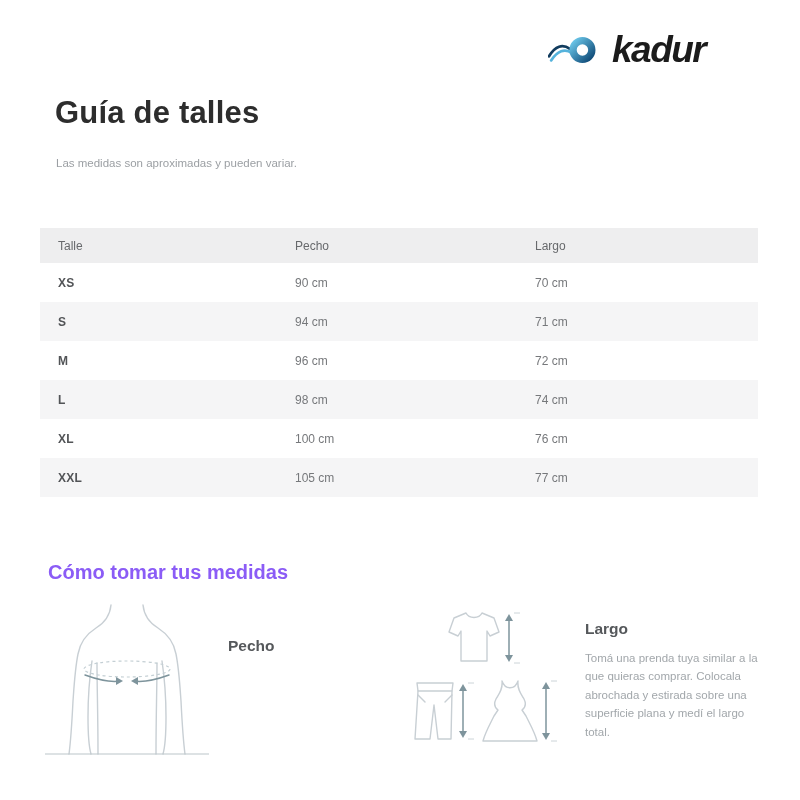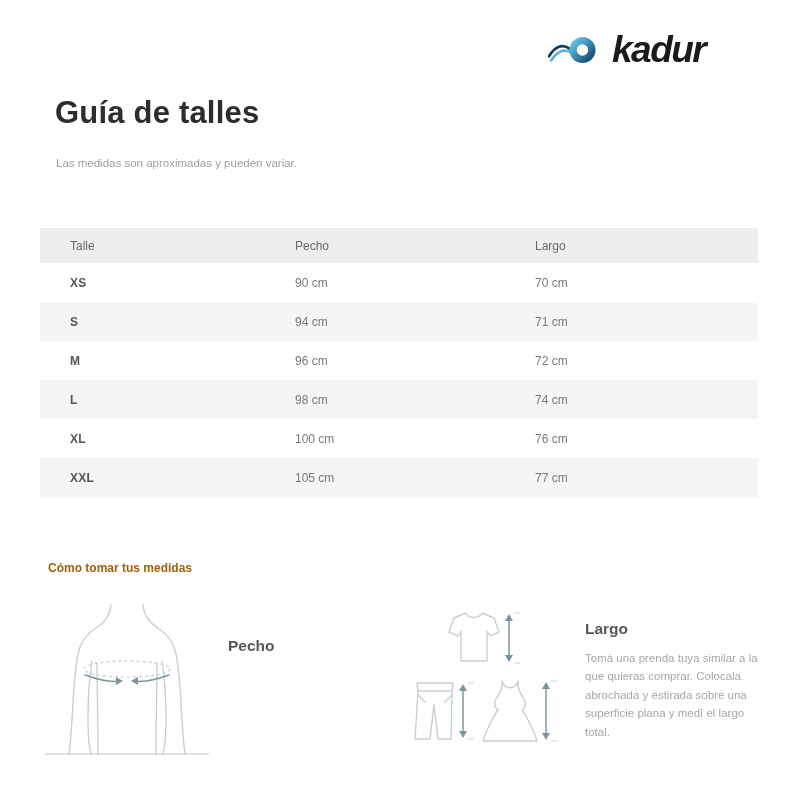--- a/index.html
+++ b/index.html
@@ -35,28 +35,28 @@
   .size-table col.c1 { width:255px; }
   .size-table col.c2 { width:240px; }
   .size-table th {
     height:35px; background:#eeeeef; text-align:left; vertical-align:middle;
     font-size:12px; font-weight:normal; color:#67696c;
   }
   .size-table td {
     height:39px; vertical-align:middle;
     font-size:12px; color:#76787b;
   }
-  .size-table th:first-child, .size-table td:first-child { padding-left:30px; }
+  .size-table th:first-child, .size-table td:first-child { padding-left:18px; }
   .size-table td:first-child { color:#525457; font-weight:bold; letter-spacing:0.3px; }
   .size-table tbody tr:nth-child(even) { background:#f5f5f6; }
 
   
   .section-title {
     position:absolute; left:48px; top:561px;
-    font-size:12px; font-weight:bold; color:#a16207;
+    font-size:20px; font-weight:bold; color:#8b5cf6;
   }
   .fig { position:absolute; }
   .fig-torso { left:45px; top:597px; }
   .fig-garments { left:413px; top:599px; }
 
   .measure-block { position:absolute; }
   .measure-block h3 { font-size:15.5px; font-weight:bold; color:#55585b; margin-bottom:11px; }
   .measure-block p  { font-size:11.5px; color:#a2a7ab; line-height:1.6; }
   .block-pecho { left:228px; top:637px; width:156px; }
   .block-largo { left:585px; top:620px; width:182px; }

